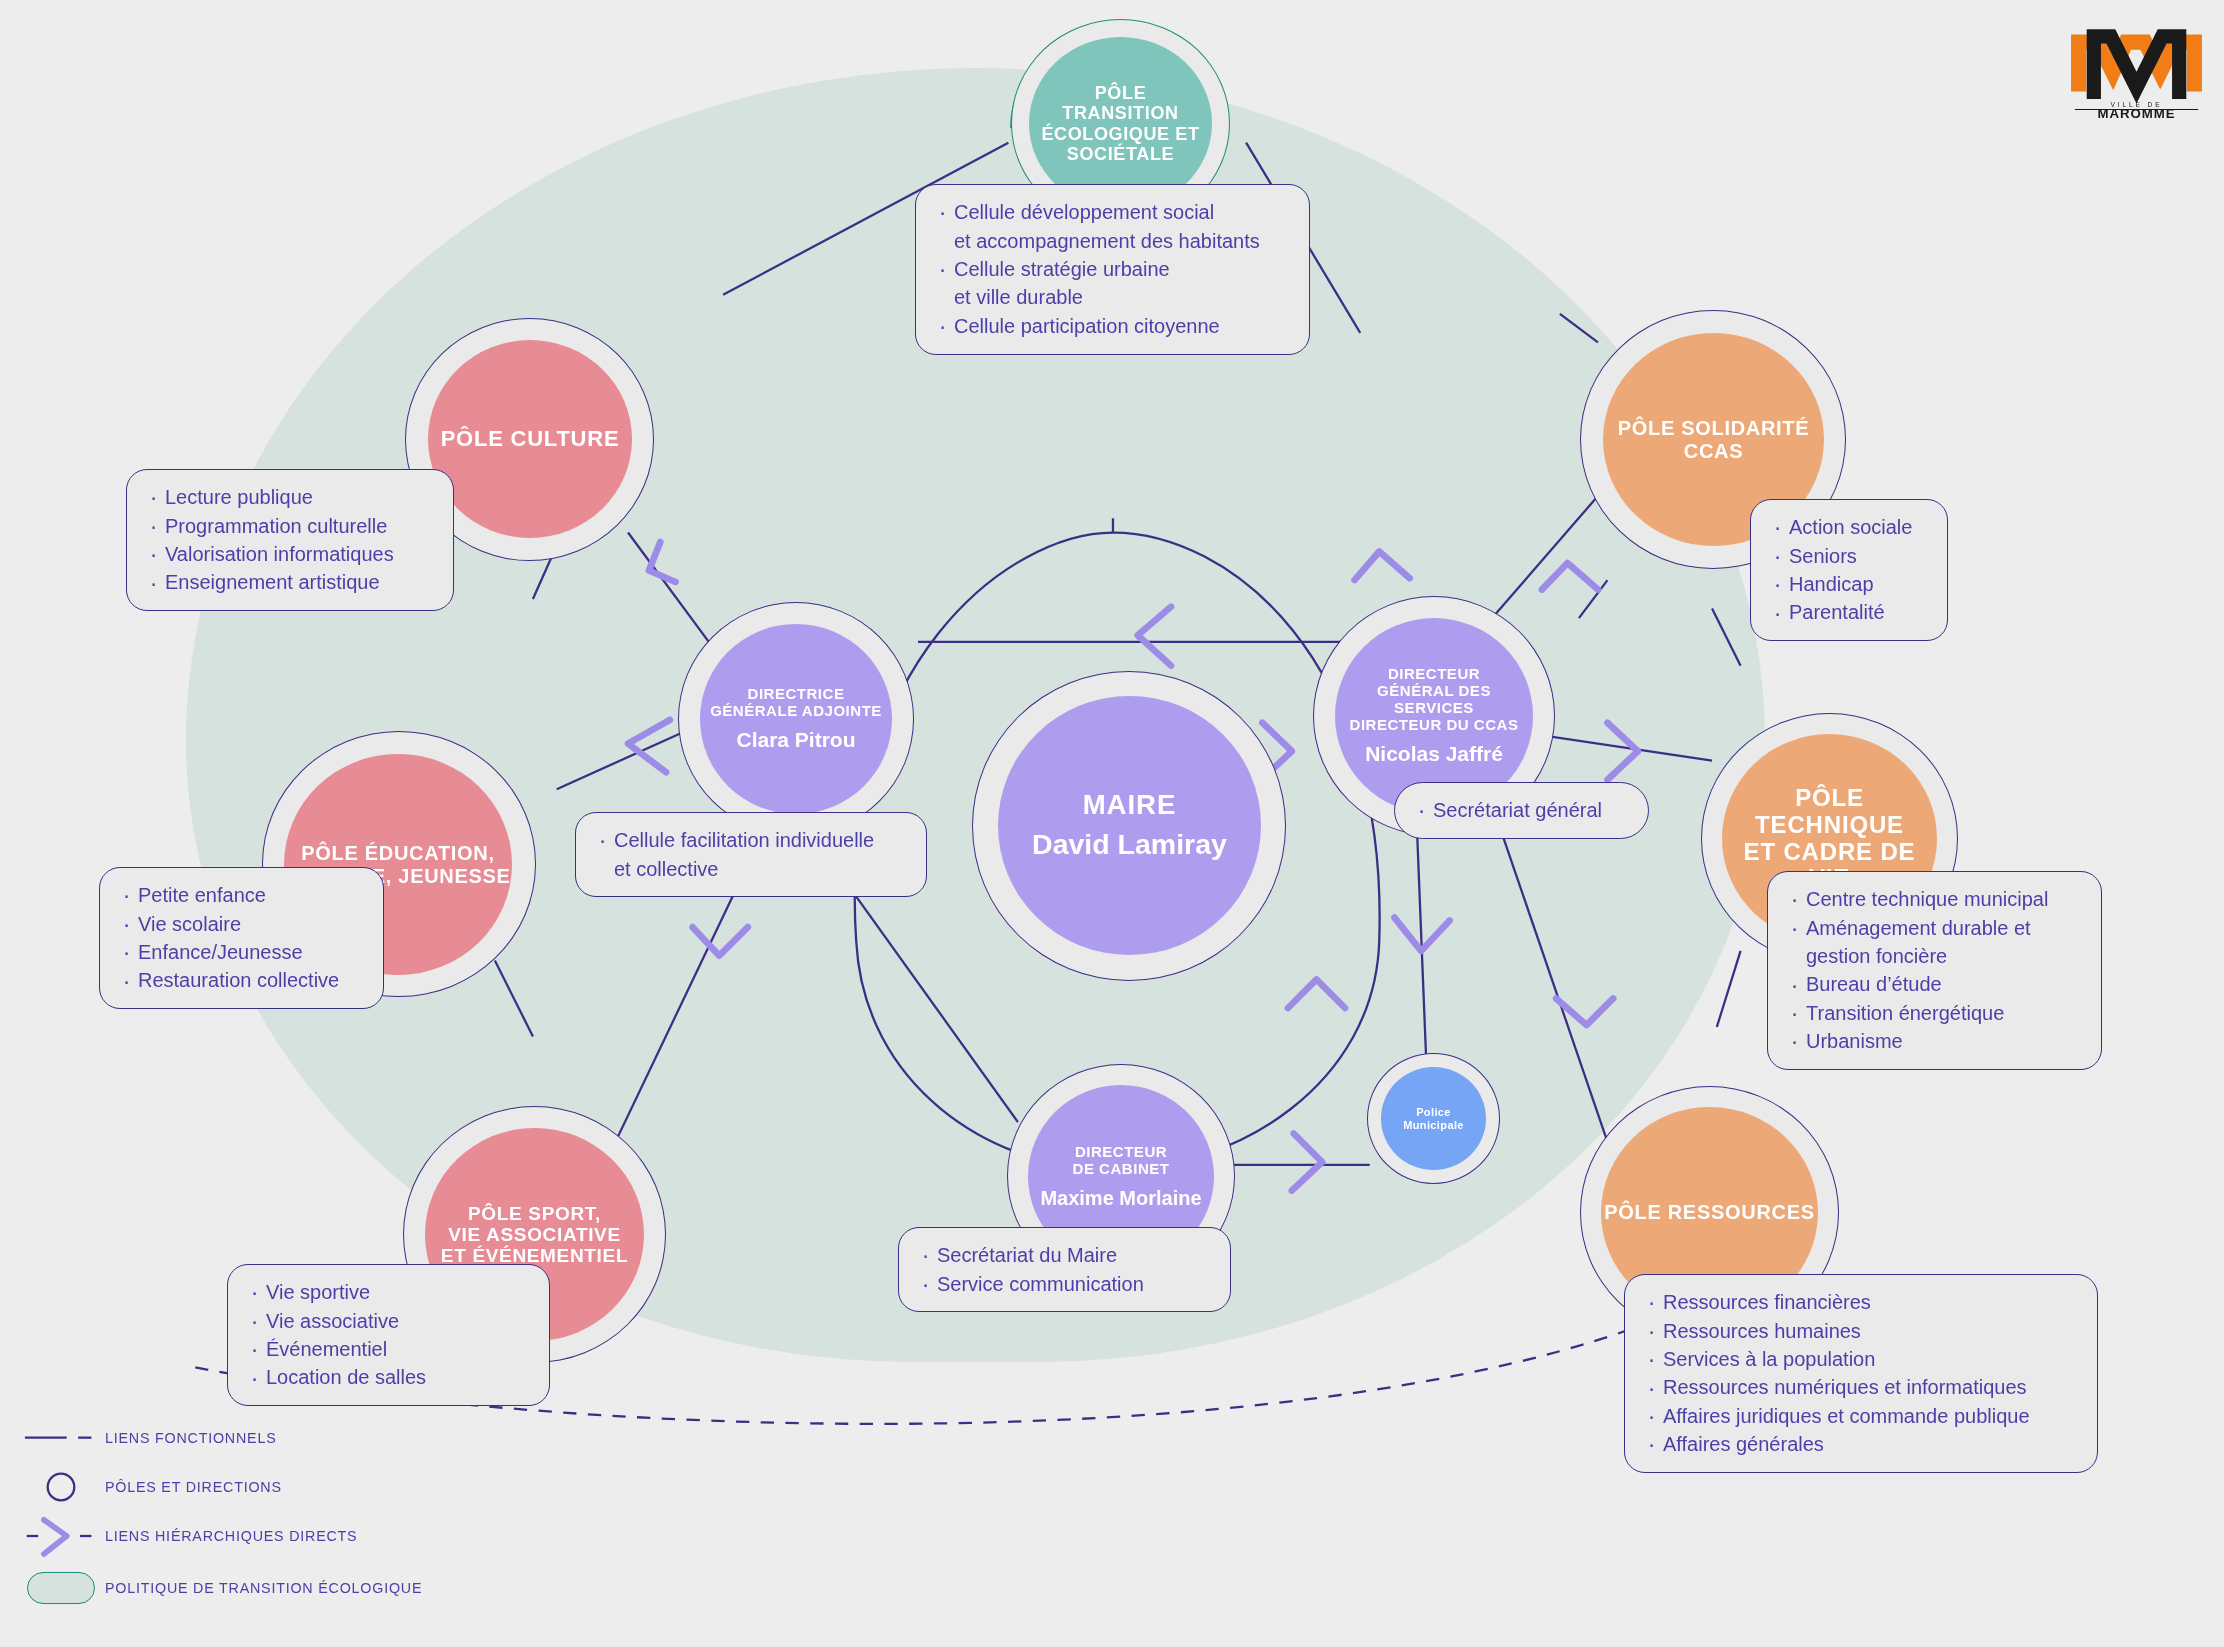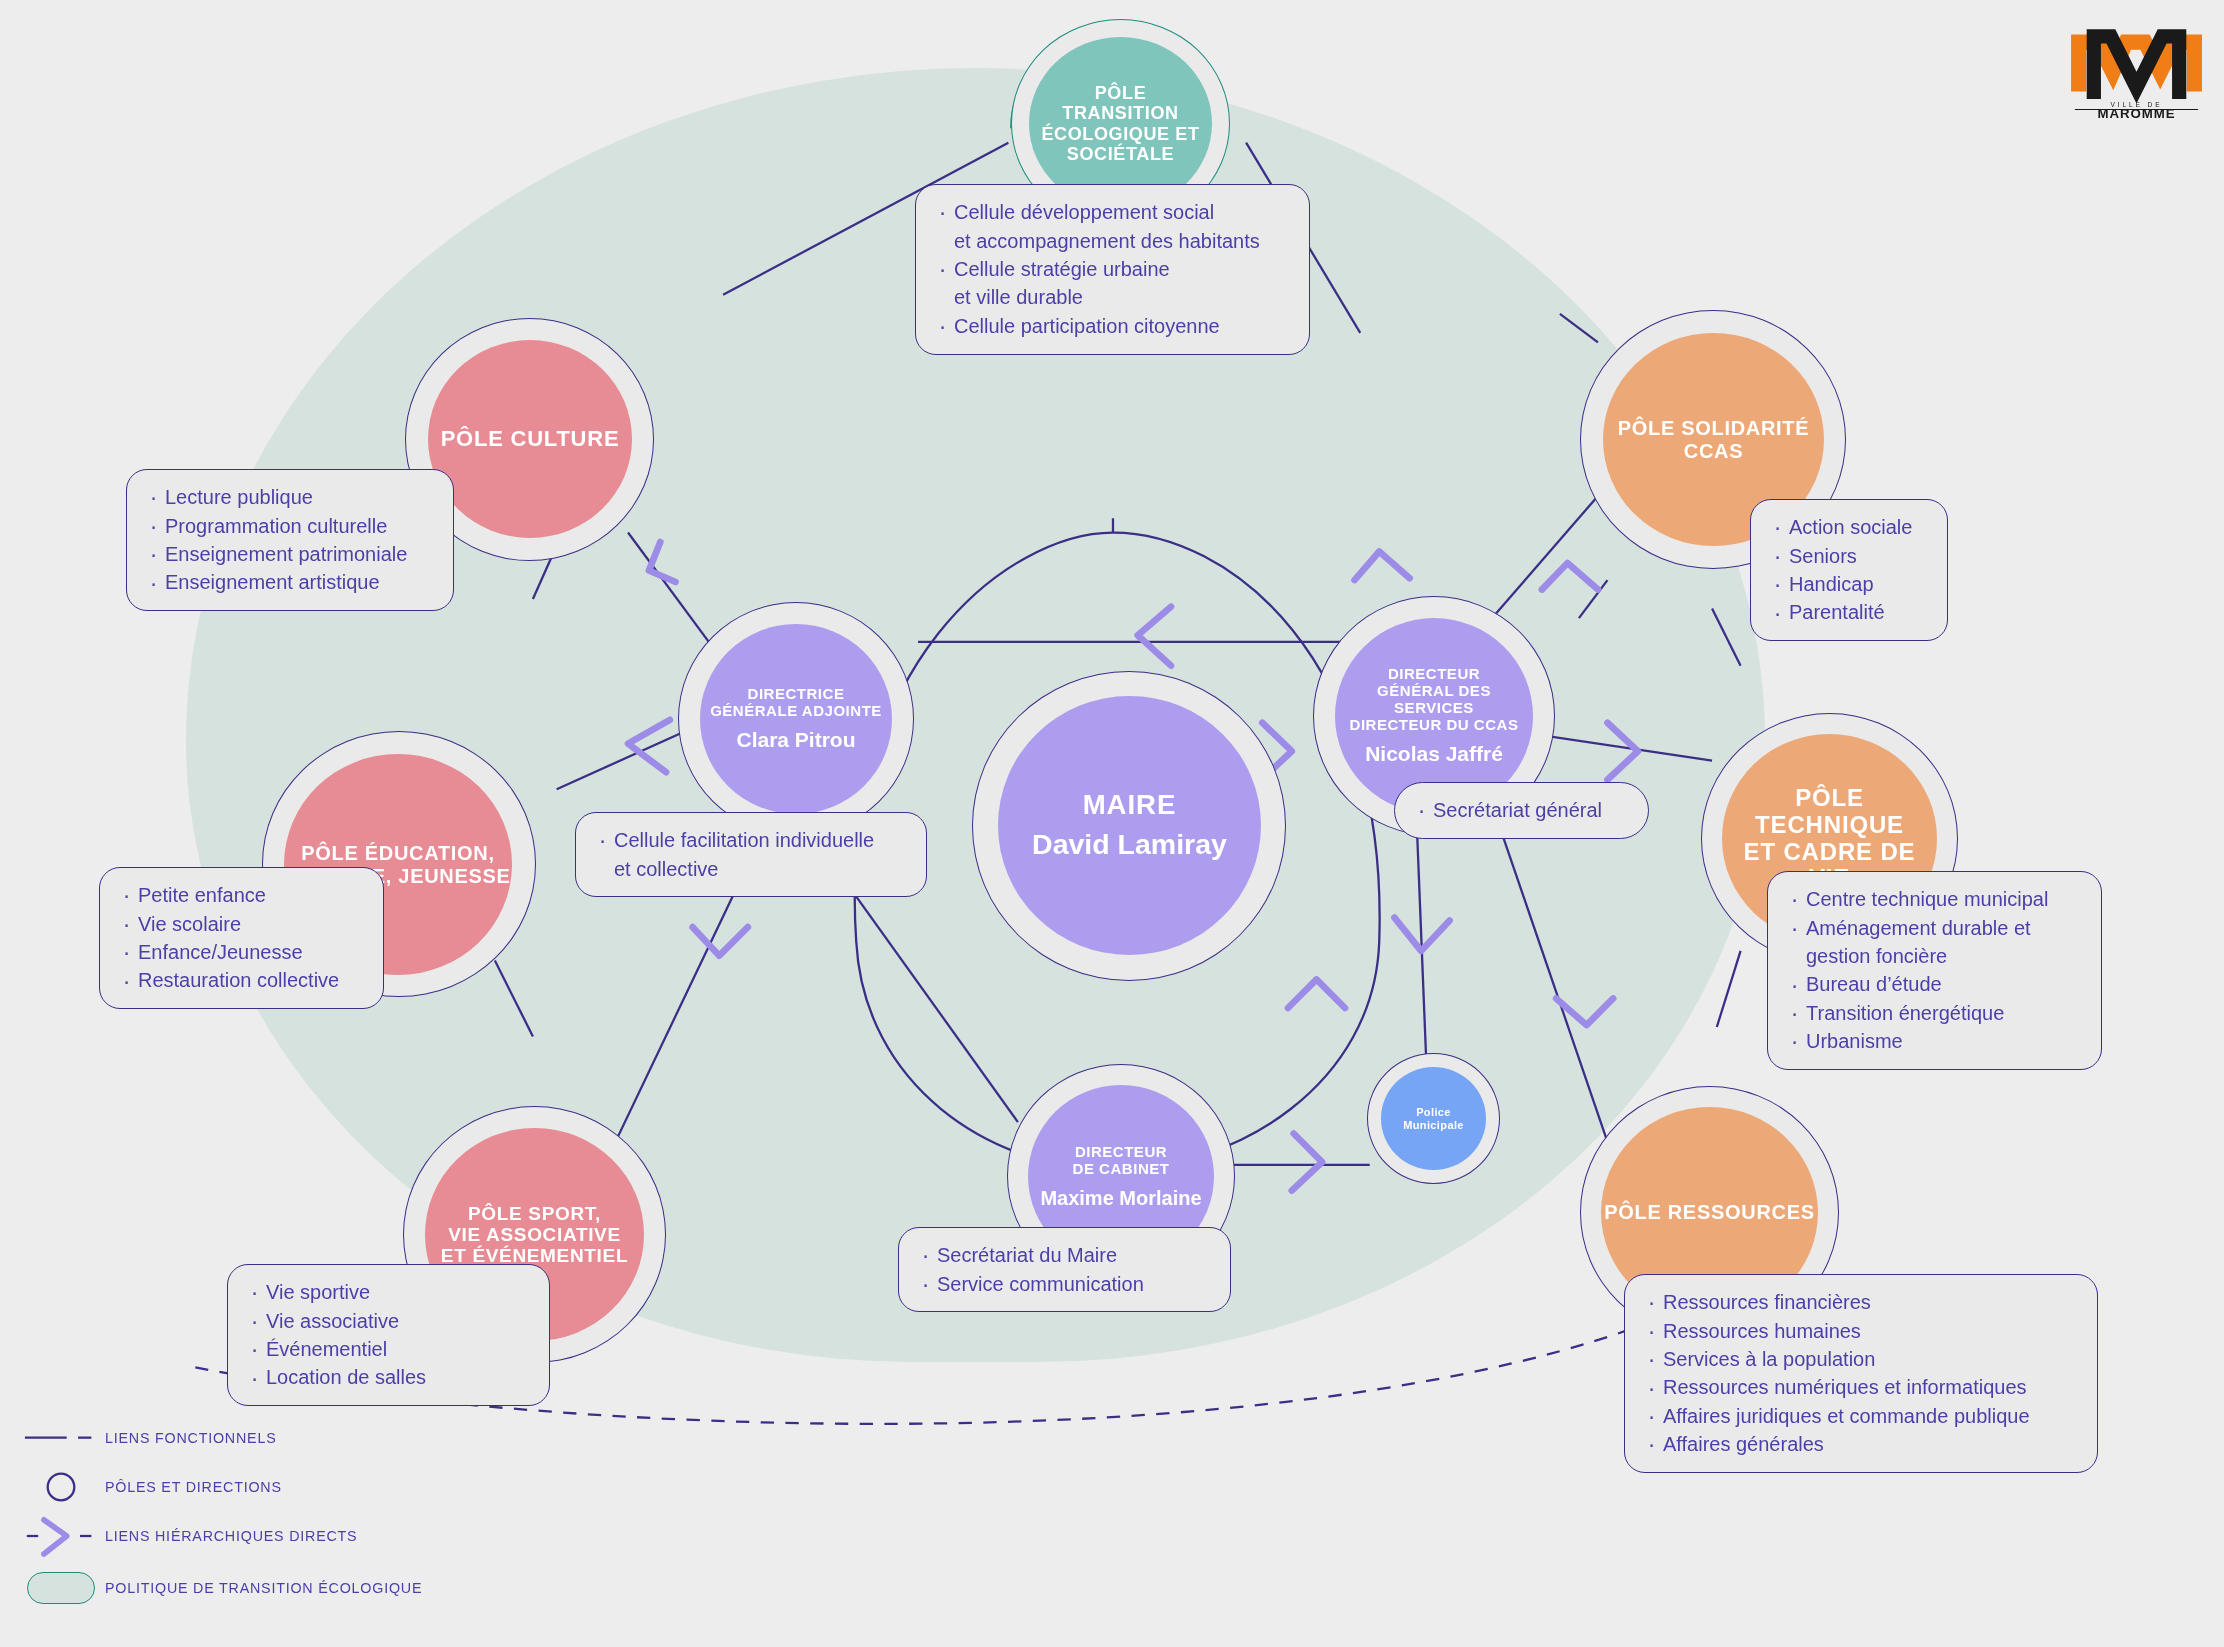--- a/index.html
+++ b/index.html
@@ -206,21 +206,21 @@
       <li>
         <span>Cellule participation citoyenne</span>
       </li>
     </ul>
   </div>
 
   <div class="box" style="left:126px;top:469px;width:328px;">
     <ul>
       <li><span>Lecture publique</span></li>
       <li><span>Programmation culturelle</span></li>
-      <li><span>Enseignement patrimoniale</span></li>
+      <li><span>Valorisation informatiques</span></li>
       <li><span>Enseignement artistique</span></li>
     </ul>
   </div>
 
   <div class="box" style="left:99px;top:867px;width:285px;">
     <ul>
       <li><span>Petite enfance</span></li>
       <li><span>Vie scolaire</span></li>
       <li><span>Enfance/Jeunesse</span></li>
       <li><span>Restauration collective</span></li>

